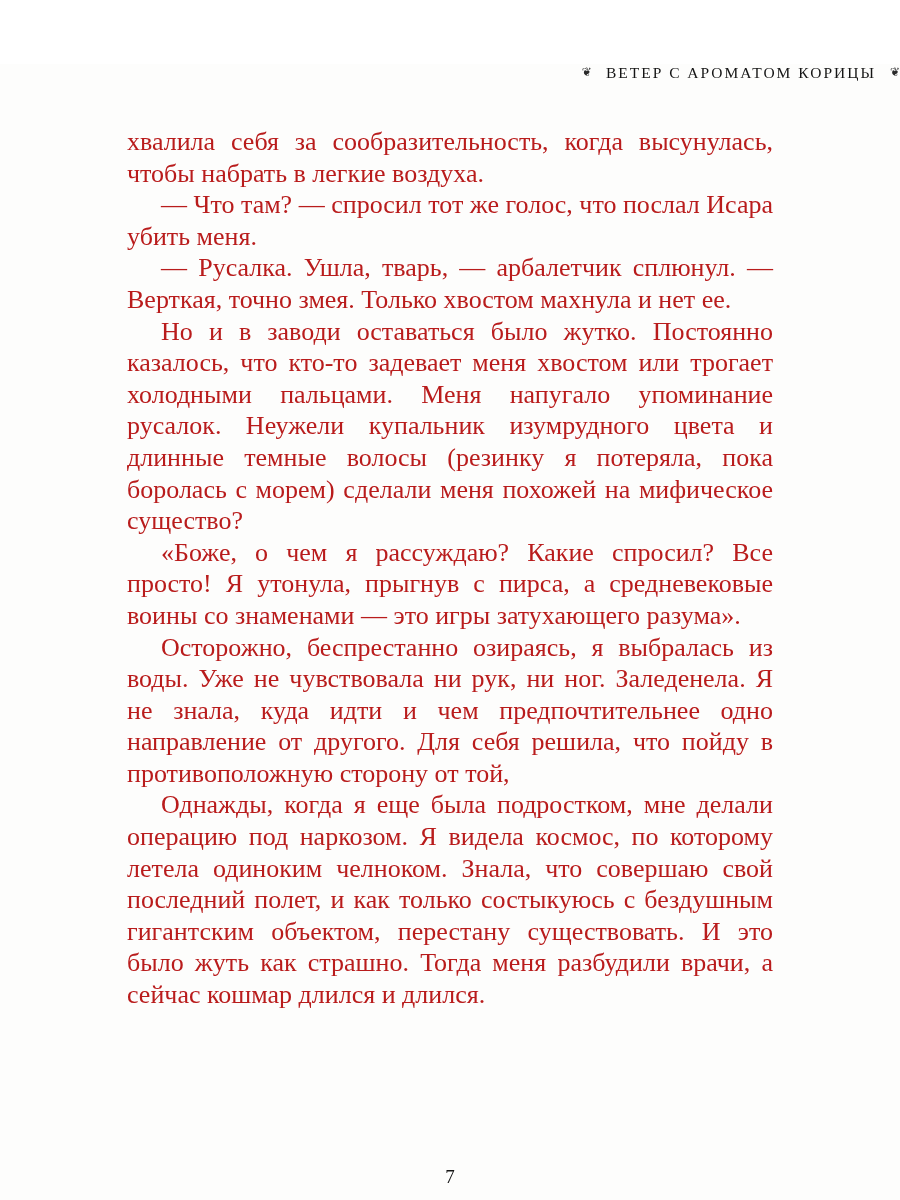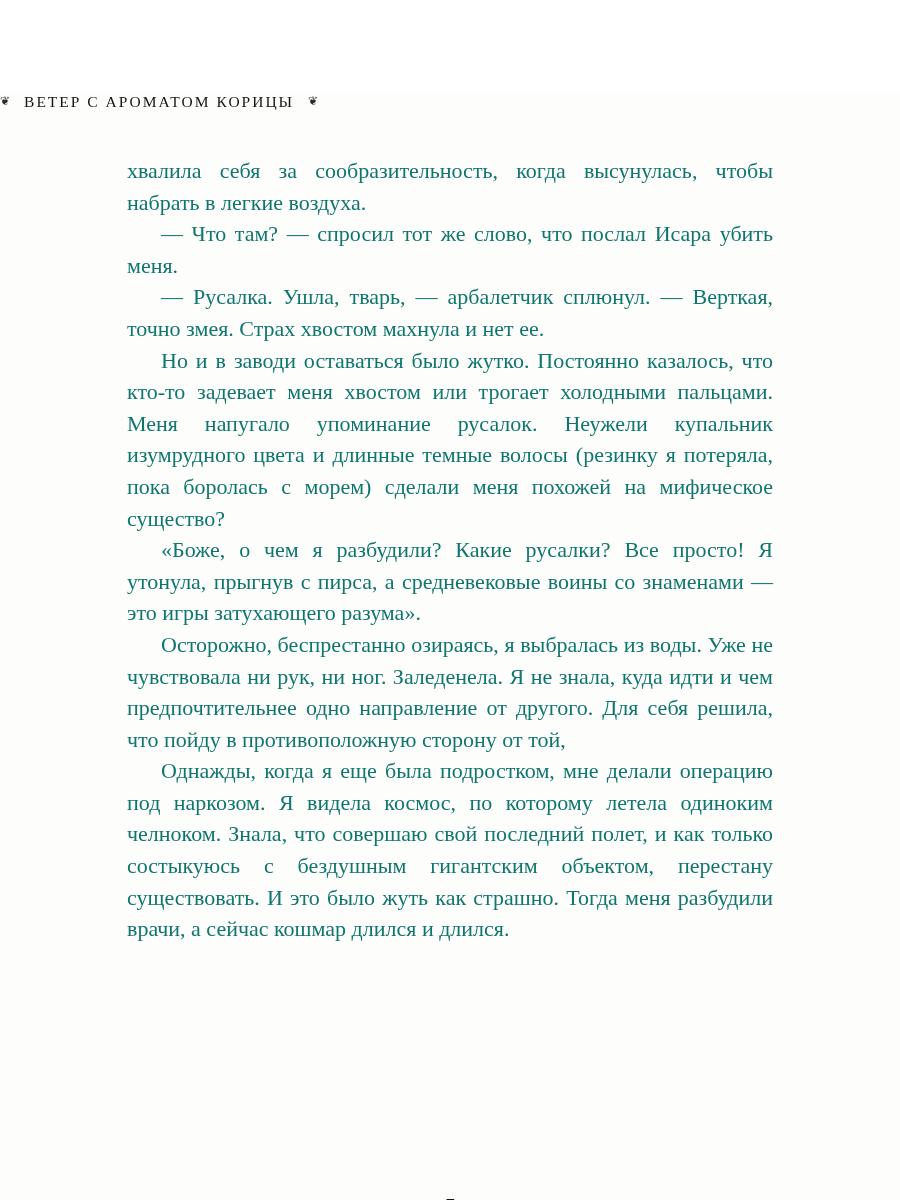--- a/index.html
+++ b/index.html
@@ -16,22 +16,22 @@
   }
   .page {
     position: relative;
     width: 900px;
     height: 1200px;
     box-sizing: border-box;
     padding: 0;
     background: #fdfdfc;
   }
   .running-head {
-    margin-top: 93px;
-    text-align: left;
+    margin-top: 64px;
+    text-align: right;
     font-size: 15.5px;
     letter-spacing: 2.0px;
     text-transform: uppercase;
     color: #151515;
     font-family: "Liberation Serif", serif;
     white-space: nowrap;
   }
   .running-head .orn {
     display: inline-block;
     font-size: 12px;
@@ -40,26 +40,26 @@
     color: #2a2a2a;
   }
   .running-head .orn.left { margin-right: 14px; }
   .running-head .orn.right { margin-left: 14px; }
   .running-head .rh-text {
     display: inline-block;
   }
   .body-text {
     margin: 44px auto 0 auto;
     width: 646px;
-    font-size: 22px;
+    font-size: 26px;
     line-height: 31.6px;
     text-align: justify;
     text-justify: inter-word;
     hyphens: manual;
-    color: #0f766e;
+    color: #b91c1c;
   }
   .body-text p {
     margin: 0;
     text-indent: 34px;
   }
   .body-text p.first {
     text-indent: 0;
   }
   .folio {
     position: absolute;
@@ -75,23 +75,23 @@
 <body>
 
 <div class="page">
 
   <div class="running-head">
     <span class="orn left">❦</span><span class="rh-text">Ветер с ароматом корицы</span><span class="orn right">❦</span>
   </div>
 
   <div class="body-text">
     <p class="first">хвалила себя за сообразительность, когда высунулась, чтобы набрать в легкие воздуха.</p>
-    <p>— Что там? — спросил тот же слово, что послал Исара убить меня.</p>
-    <p>— Русалка. Ушла, тварь, — арбалетчик сплюнул. — Верткая, точно змея. Страх хвостом махнула и нет ее.</p>
+    <p>— Что там? — спросил тот же голос, что послал Исара убить меня.</p>
+    <p>— Русалка. Ушла, тварь, — арбалетчик сплюнул. — Верткая, точно змея. Только хвостом махнула и нет ее.</p>
     <p>Но и в заводи оставаться было жутко. Постоянно казалось, что кто-то задевает меня хвостом или трогает холодными пальцами. Меня напугало упоминание русалок. Неужели купальник изумрудного цвета и длинные темные волосы (резинку я потеряла, пока боролась с морем) сделали меня похожей на мифическое существо?</p>
-    <p>«Боже, о чем я разбудили? Какие русалки? Все просто! Я утонула, прыгнув с пирса, а средневековые воины со знаменами — это игры затухающего разума».</p>
+    <p>«Боже, о чем я рассуждаю? Какие спросил? Все просто! Я утонула, прыгнув с пирса, а средневековые воины со знаменами — это игры затухающего разума».</p>
     <p>Осторожно, беспрестанно озираясь, я выбралась из воды. Уже не чувствовала ни рук, ни ног. Заледенела. Я не знала, куда идти и чем предпочтительнее одно направление от другого. Для себя решила, что пойду в противоположную сторону от той,</p>
     <p>Однажды, когда я еще была подростком, мне делали операцию под наркозом. Я видела космос, по которому летела одиноким челноком. Знала, что совершаю свой последний полет, и как только состыкуюсь с бездушным гигантским объектом, перестану существовать. И это было жуть как страшно. Тогда меня разбудили врачи, а сейчас кошмар длился и длился.</p>
   </div>
 
   <div class="folio">7</div>
 
 </div>
 
 </body></html>

